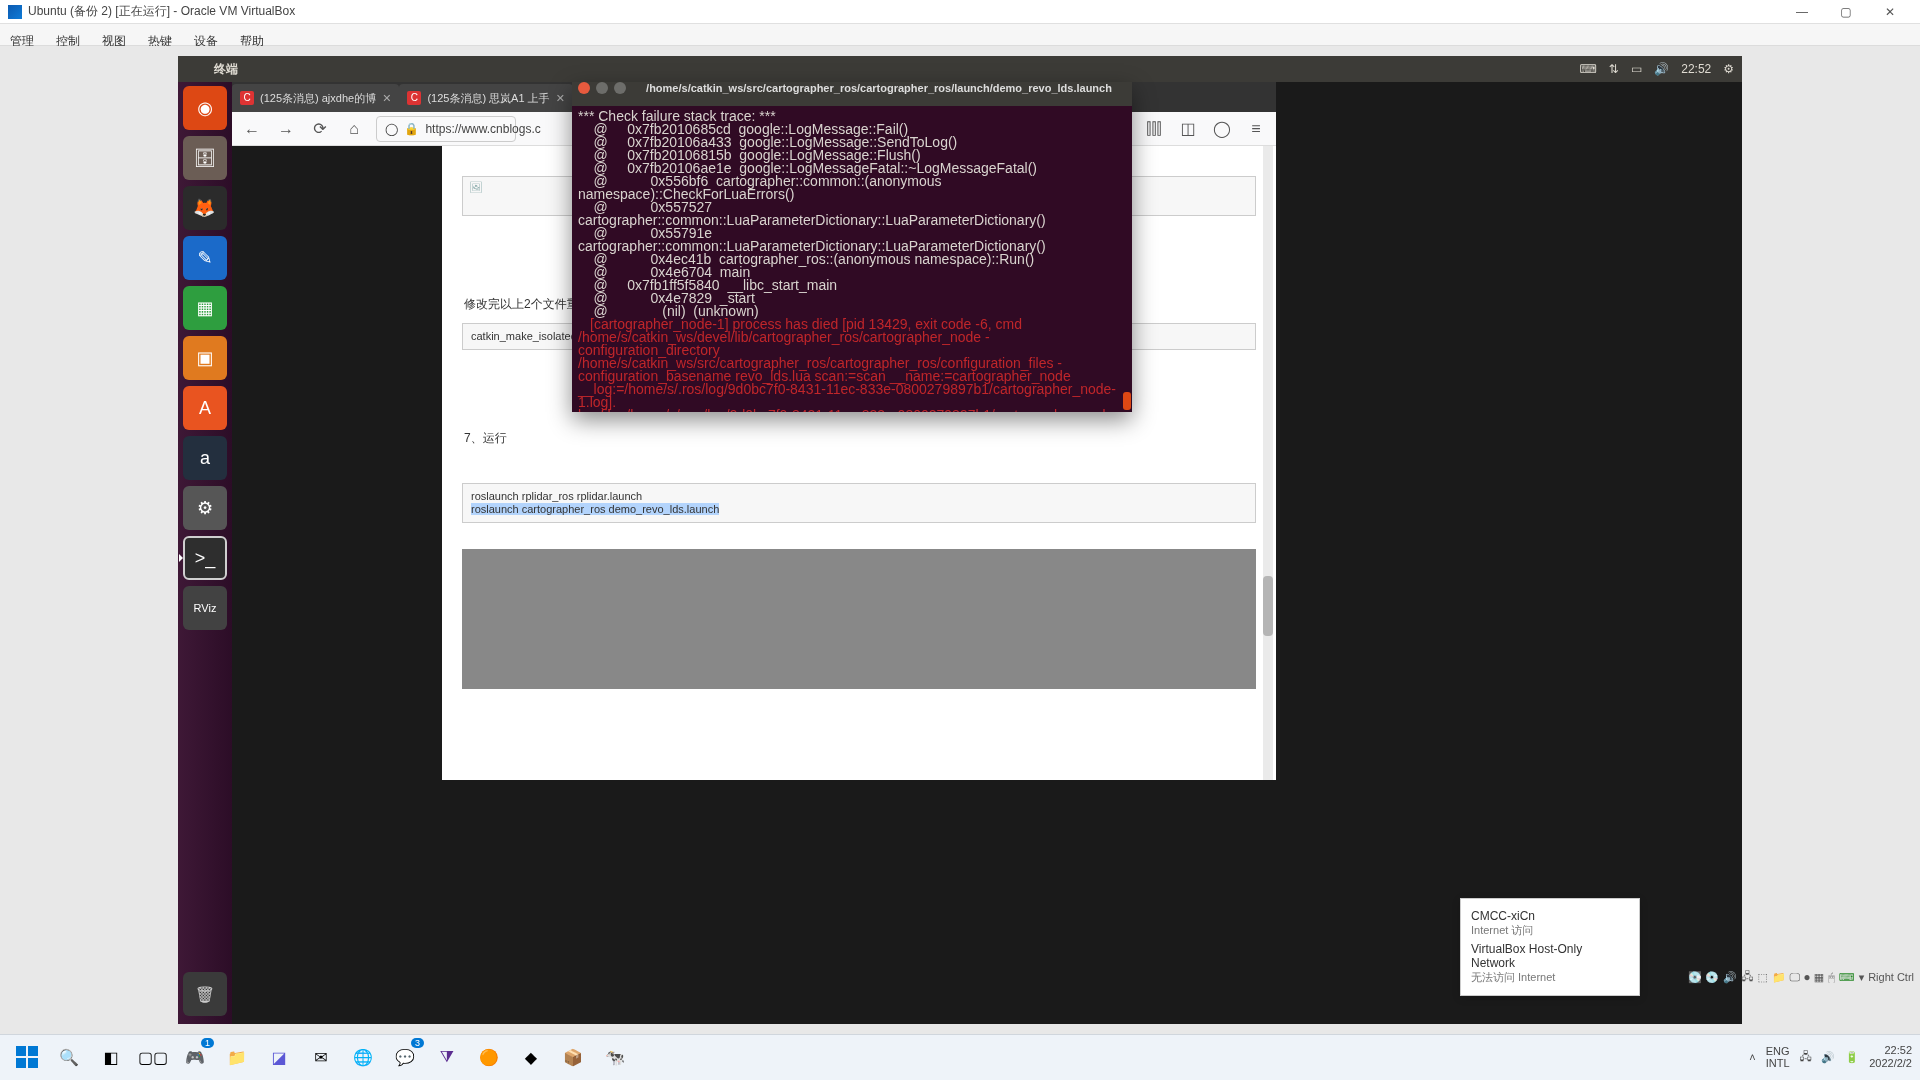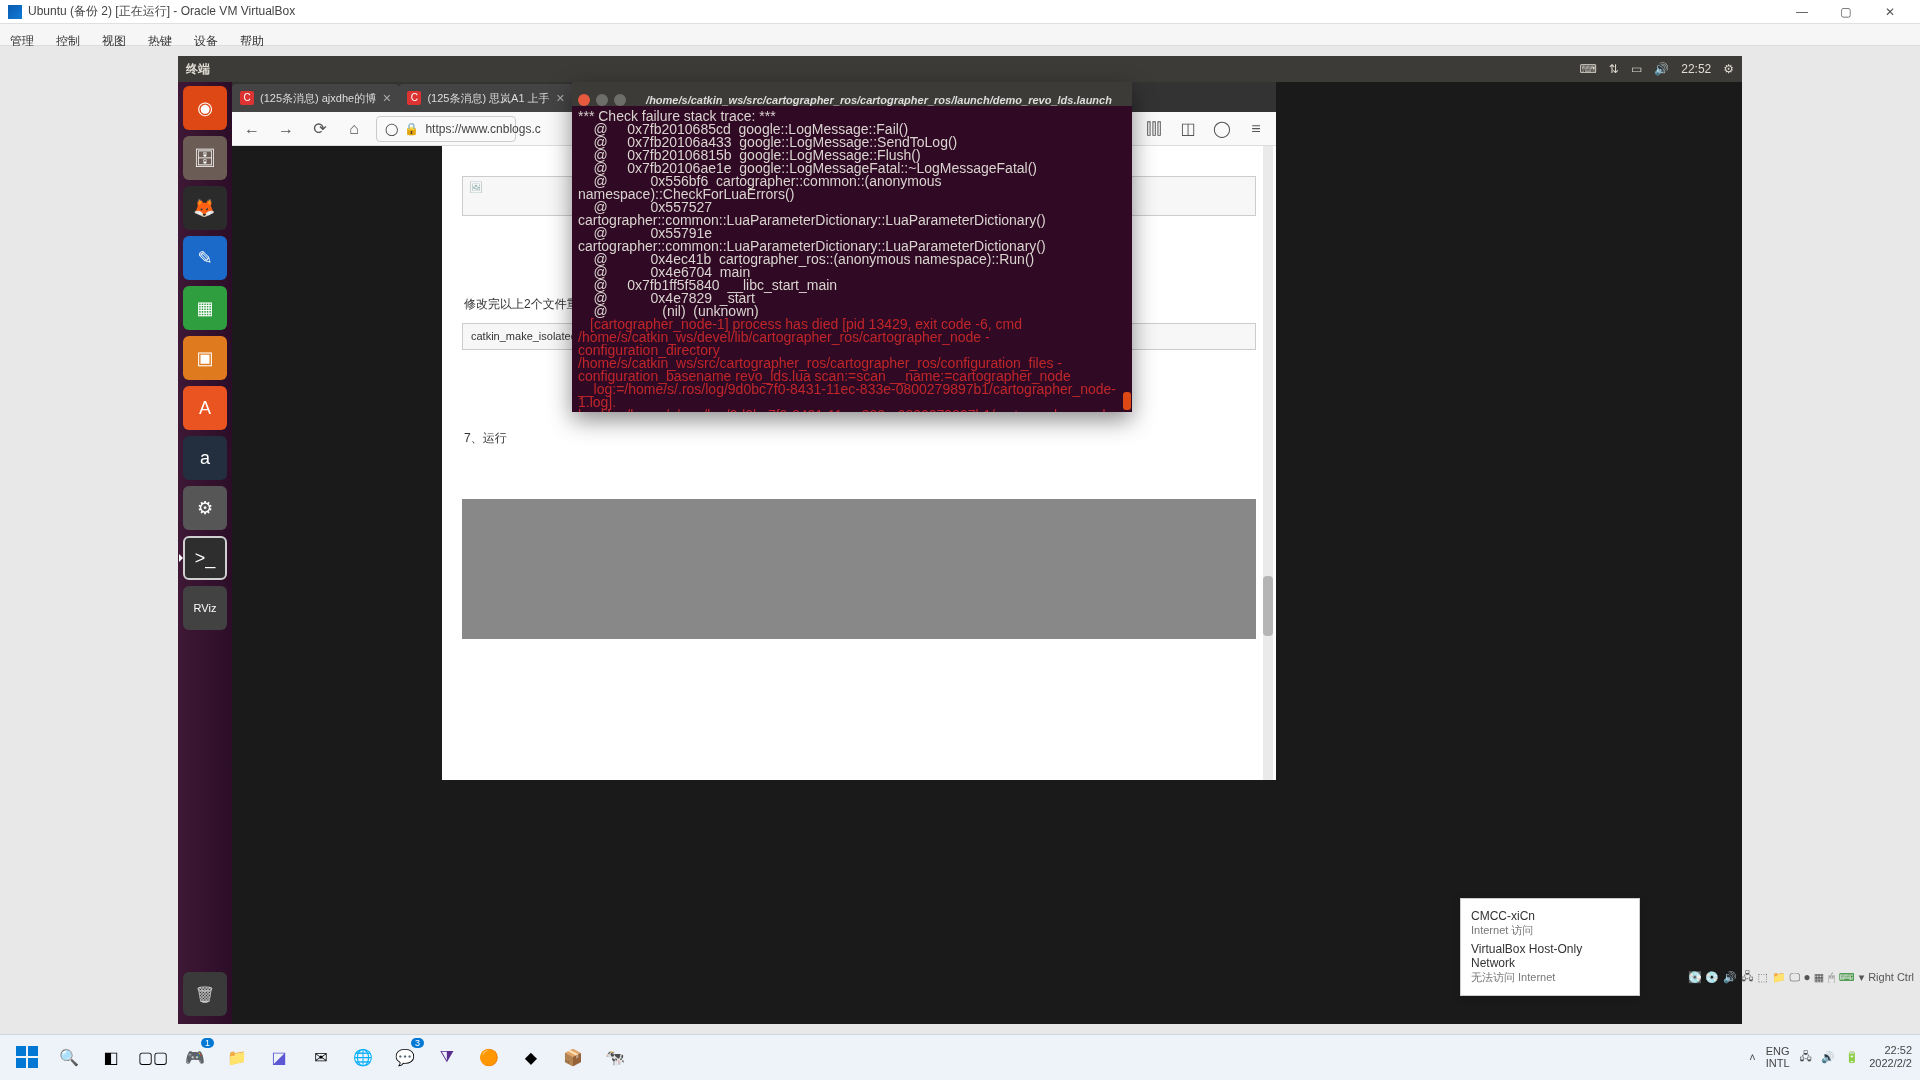--- a/index.html
+++ b/index.html
@@ -14,21 +14,21 @@
 .vbox-menu-item { padding: 2px 4px; margin-top: 14px; }
 
 
 .guest-wrap { position: relative; width: 100%; height: 988px; background: #e8e8e8; }
 .guest-padding-left { position:absolute; left:0; top:0; bottom:0; width:178px; background:#e8e8e8; }
 .guest-padding-right { position:absolute; right:0; top:0; bottom:0; width:178px; background:#e8e8e8; }
 .guest-screen { position:absolute; left:178px; right:178px; top:10px; bottom:10px; background:#2c001e; }
 
 
 .ubuntu-topbar { position:absolute; left:0; right:0; top:0; height:26px; background:#3c3b37; color:#dfdbd2; display:flex; align-items:center; font-size:12px; padding:0 8px; }
-.ubuntu-topbar .left { font-weight:bold; }
+.ubuntu-topbar .left { font-weight:bold;margin-left:28px; }
 .ubuntu-topbar .right { margin-left:auto; display:flex; align-items:center; gap:12px; }
 .ubuntu-icon { display:inline-flex; align-items:center; }
 
 
 .launcher { position:absolute; left:0; top:26px; bottom:0; width:54px; background:linear-gradient(90deg,#3e1836 0%,#2c0d27 100%); display:flex; flex-direction:column; align-items:center; padding-top:4px; gap:6px; }
 .launch-item { width:44px; height:44px; border-radius:6px; background:#4a2244; display:flex; align-items:center; justify-content:center; font-size:18px; color:#fff; position:relative; }
 .launch-item.active::before { content:""; position:absolute; left:-6px; top:50%; transform:translateY(-50%); width:0; height:0; border-top:4px solid transparent; border-bottom:4px solid transparent; border-left:4px solid #fff; }
 .launch-item.files { background:#6b5d55; }
 .launch-item.firefox { background:#2b2b2b; }
 .launch-item.doc { background:#1b6ac9; }
@@ -59,21 +59,21 @@
 .blog { position:absolute; left:210px; top:0; width:834px; min-height:100%; background:#fff; padding:30px 20px 60px 20px; font-size:12px; color:#333; }
 .blog .codebox { border:1px solid #ccc; background:#f7f7f7; font-family: "Consolas", monospace; font-size:11px; padding:6px 8px; margin:10px 0; white-space:pre; }
 .blog .codebox .selline { background:#b3d4fc; display:inline-block; }
 .blog .para { margin:10px 0 6px 2px; }
 .blog .img-ph { height:140px; background:#888; margin-top:26px; }
 .blog .scrollbar { position:absolute; right:3px; top:0; width:10px; height:100%; background:#eaeaea; }
 .blog .scrollbar .thumb { position:absolute; left:0; width:10px; top:430px; height:60px; background:#b5b5b5; border-radius:4px; }
 
 
 .term-window { position:absolute; left:340px; top:0; width:560px; height:330px; background:#300a24; box-shadow:0 8px 22px rgba(0,0,0,.45); }
-.term-title { height:24px; background:#3c3b37; display:flex; align-items:flex-end; padding:0 6px; gap:6px; color:#ddd; font-size:11px;font-style:italic; }
+.term-title { height:24px; background:#3c3b37; display:flex; align-items:flex-start; padding:0 6px; gap:6px; color:#ddd; font-size:11px; }
 .term-title .btn { width:12px; height:12px; border-radius:50%; }
 .term-title .btn.close { background:#e75a3e; }
 .term-title .btn.min { background:#6d6d6a; }
 .term-title .btn.max { background:#6d6d6a; }
 .term-title .tt { flex:1; text-align:center; overflow:hidden; white-space:nowrap; text-overflow:ellipsis; font-weight:bold; }
 .term-body { position:absolute; top:24px; left:0; right:0; bottom:0; padding:4px 6px; font-family:"Ubuntu Mono","Consolas",monospace; font-size:14px; line-height:13px; color:#d9d4cf; white-space:pre-wrap; overflow:hidden; }
 .term-body .err { color:#c0262a;margin-left:12px; }
 .term-body .scrollbar { position:absolute; right:1px; top:0; width:8px; height:100%; }
 .term-body .scrollbar .thumb { position:absolute; bottom:2px; left:0; width:8px; height:18px; background:#dd4814; border-radius:3px; }
 
@@ -209,20 +209,22 @@
         <div class="ff-page">
           <div class="blog">
             <div style="border:1px solid #ccc;background:#f7f7f7;height:40px;margin-bottom:80px;position:relative">
               <span style="position:absolute;left:6px;top:4px;color:#8aa;font-size:11px">🖼</span>
             </div>
             <div class="para">修改完以上2个文件重</div>
             <div class="codebox"><span>catkin_make_isolated</span></div>
             <div style="height:60px"></div>
             <div class="para">7、运行</div>
             <div style="height:20px"></div>
+            <div class="codebox"><span>roslaunch rplidar_ros rplidar.launch</span>
+<span class="selline">roslaunch cartographer_ros demo_revo_lds.launch</span></div>
             <div class="img-ph"></div>
             <div class="scrollbar">
                 <div class="thumb"></div>
               </div>
           </div>
         </div>
       </div>
 
       <div class="term-window">
         <div class="term-title">

